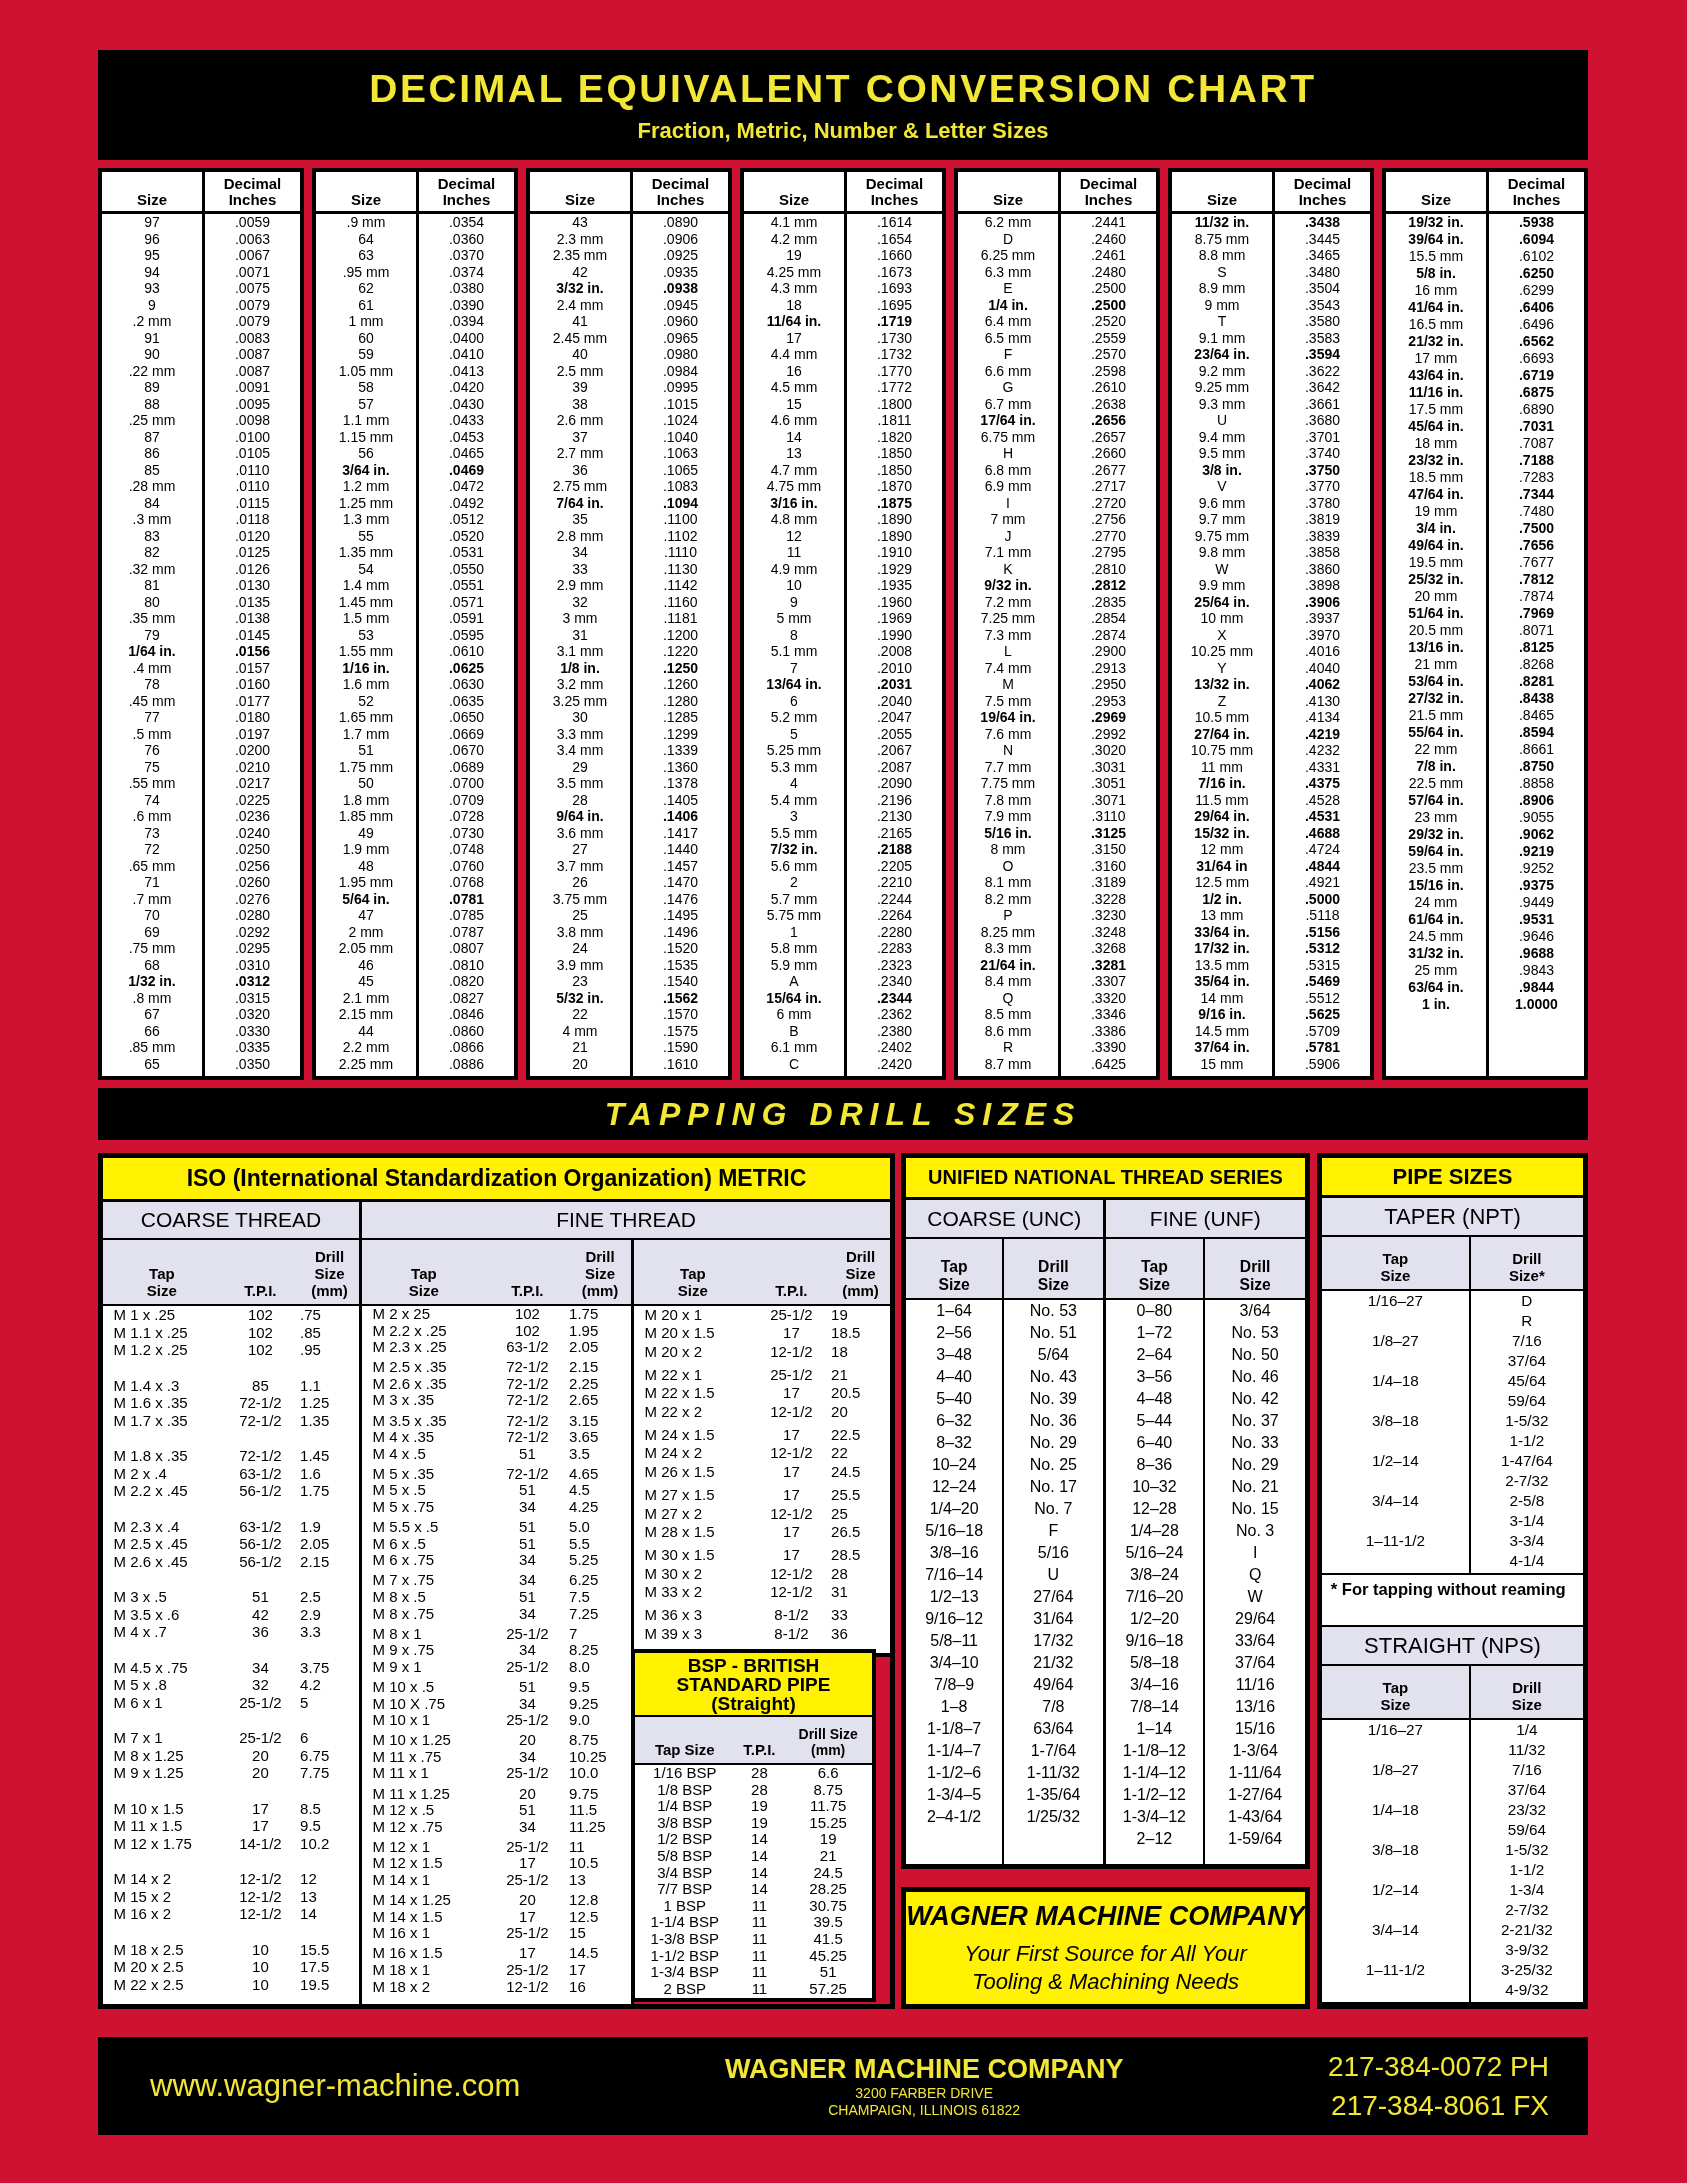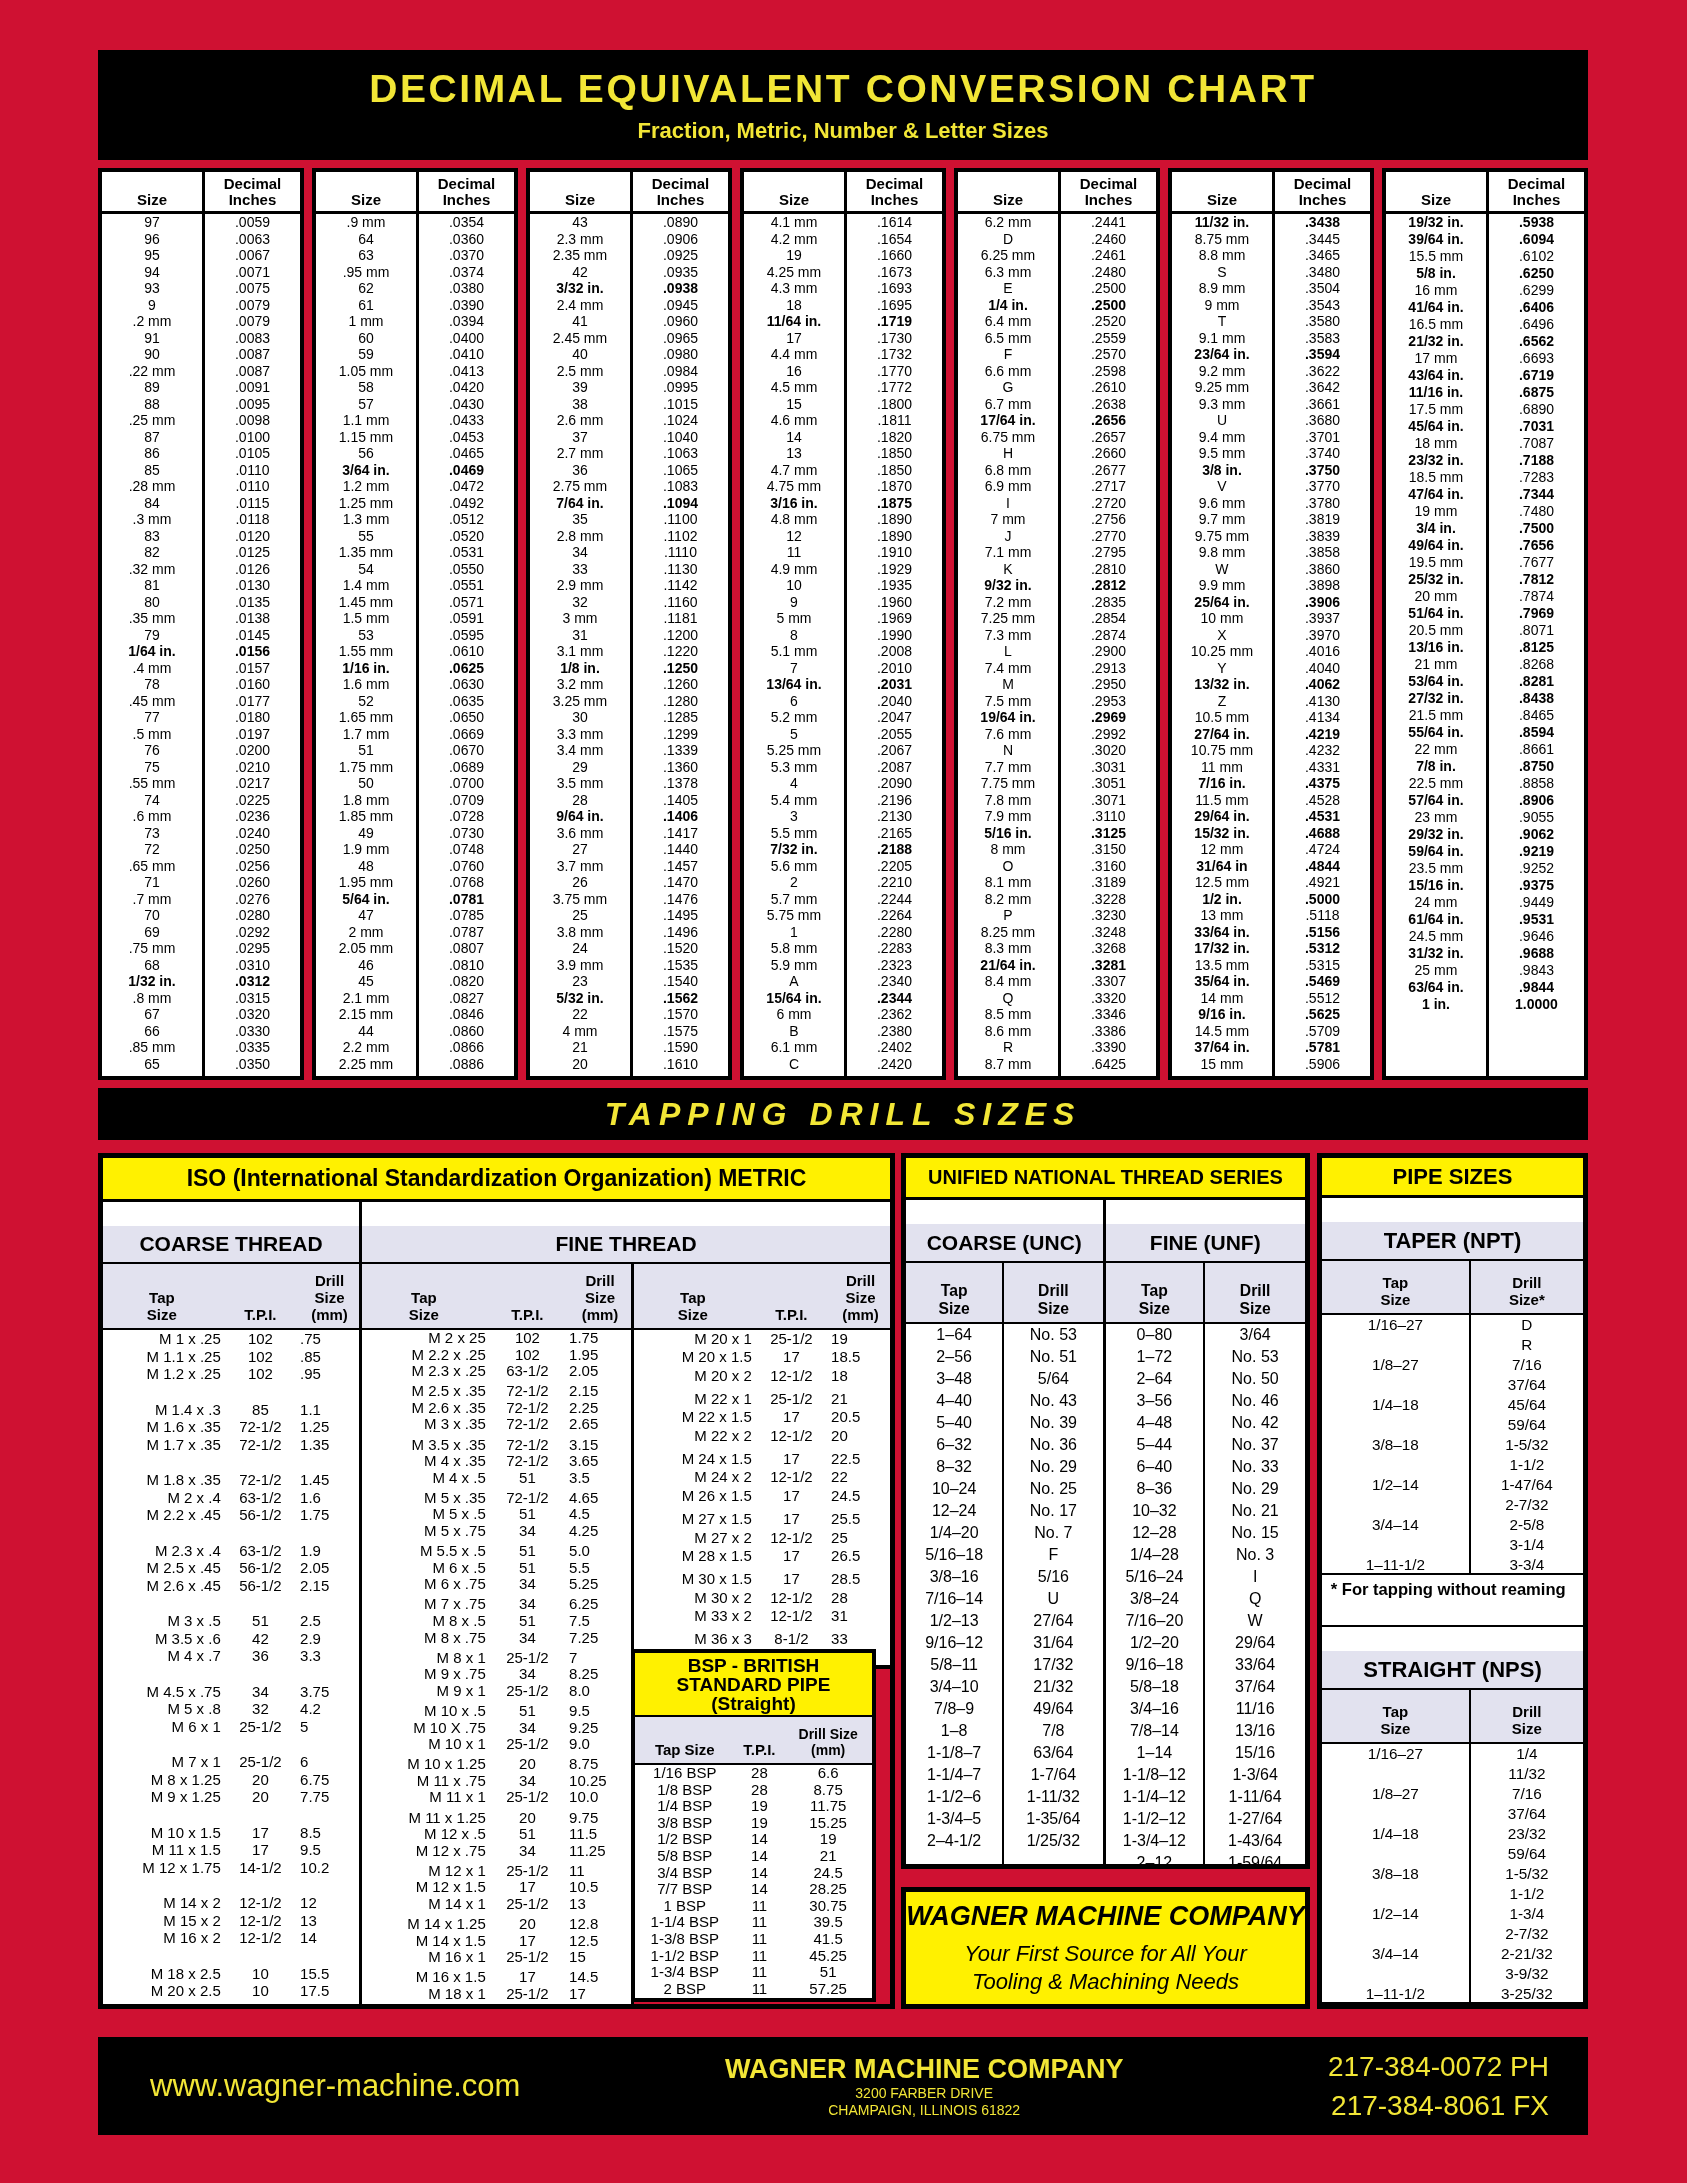--- a/index.html
+++ b/index.html
@@ -28,21 +28,21 @@
 
   
   .tap-banner { position:absolute; left:98px; top:1088px; width:1490px; height:52px; background:#000;
     display:flex; align-items:center; justify-content:center; color:#f2e636; font-weight:bold;
     font-size:32px; letter-spacing:7px;font-style:italic; }
 
   
   .ybanner { background:#fff100; border-bottom:3.5px solid #000; display:flex; align-items:center;
     justify-content:center; font-weight:bold; flex-shrink:0; }
   .sec-hdr { background:#e2e2ef; border-bottom:2.6px solid #000; display:flex; align-items:center;
-    justify-content:center; font-weight:bold; flex-shrink:0;margin-top:24px; }
+    justify-content:center; font-weight:normal; flex-shrink:0; }
   .col-hdr { display:flex; background:#e2e2ef; border-bottom:2.6px solid #000; flex-shrink:0; }
   .ch { display:flex; align-items:flex-end; justify-content:center; text-align:center; font-weight:bold;
     font-size:15px; line-height:1.12; white-space:pre-line; padding-bottom:4.4px; }
 
   
   .iso-box { position:absolute; left:98px; top:1153px; width:797px; height:856px; background:#fff;
     border:5.2px solid #000; display:flex; flex-direction:column; overflow:hidden; }
   .iso-banner { height:44px; font-size:23px; }
   .iso-content { flex:1; display:flex; min-height:0; }
   .iso-coarse { width:259px; border-right:3.5px solid #000; display:flex; flex-direction:column; }
@@ -51,21 +51,21 @@
   .iso-fine > .sec-hdr { height:38px; font-size:21px; }
   .fine-cols { flex:1; display:flex; min-height:0; }
   .fine-left { width:272px; border-right:3.5px solid #000; display:flex; flex-direction:column; }
   .fine-right { flex:1; display:flex; flex-direction:column; }
   .iso-colhdr { height:66px; }
   .iso-colhdr .ch1 { width:46%; border-right:0; }
   .iso-colhdr .ch2 { width:31%; }
   .iso-colhdr .ch3 { width:23%; }
   .tbody { display:flex; flex:1; min-height:0; overflow:hidden; }
   .tc { display:flex; flex-direction:column; }
-  .iso-coarse .c1, .fine-left .c1, .fine-right .c1 { width:46%; padding-left:10.5px;align-items:flex-end; }
+  .iso-coarse .c1, .fine-left .c1, .fine-right .c1 { width:46%; padding-left:10.5px; }
   .iso-coarse .c2, .fine-left .c2, .fine-right .c2 { width:31%; align-items:center; }
   .iso-coarse .c3, .fine-left .c3, .fine-right .c3 { width:23%; }
   .tcell { font-size:15px; white-space:nowrap; }
   .iso-coarse .tcell { line-height:17.5px; }
   .iso-coarse .tcell.gap { margin-top:18px; }
   .fine-left .tcell { line-height:16.6px; }
   .fine-left .tcell.gap { margin-top:3.5px; }
   .fr-body { height:351px; border-bottom:4.4px solid #000; flex-shrink:0; }
   .fine-right .tcell { line-height:18.3px; }
   .fine-right .tcell.gap { margin-top:5.2px; }

